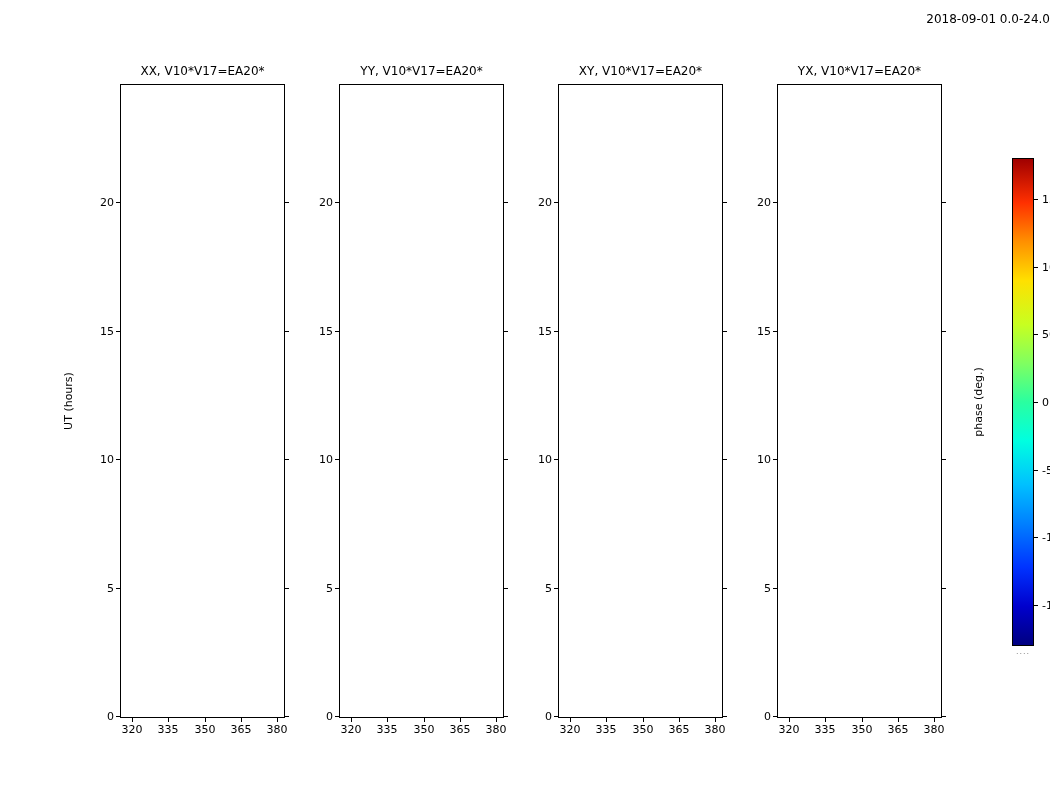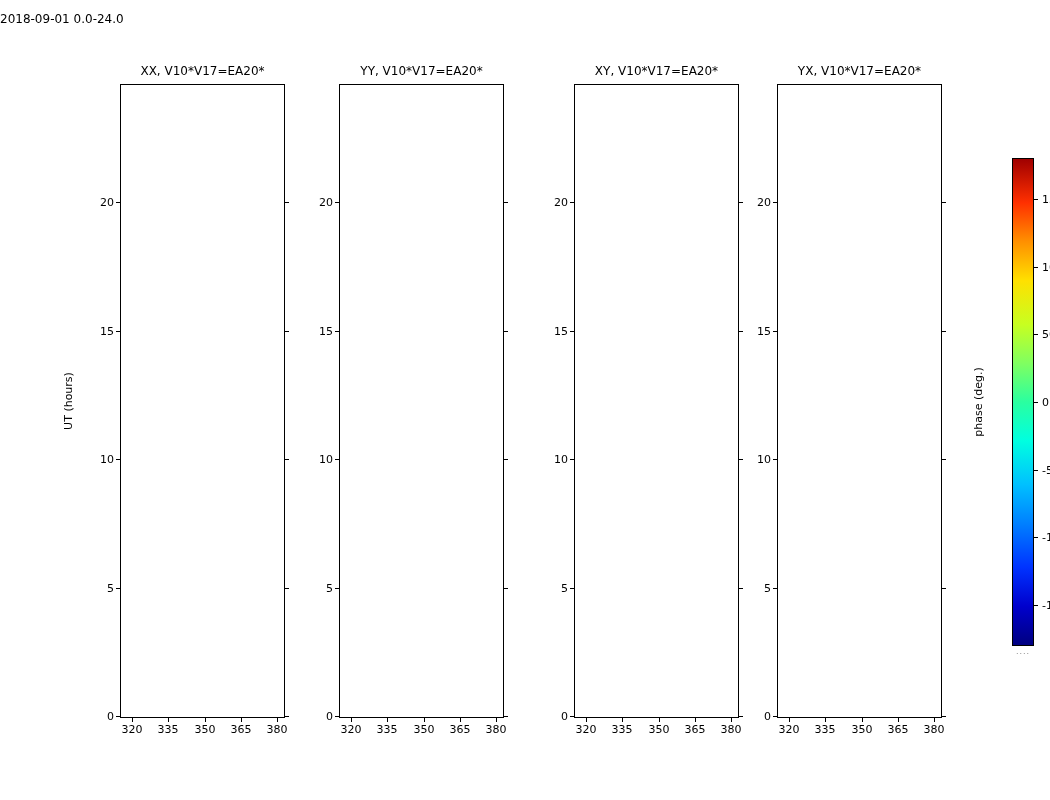--- a/index.html
+++ b/index.html
@@ -19,21 +19,21 @@
     position: absolute;
     left: 0; top: 0;
     width: 1050px;
     height: 800px;
   }
   .suptitle {
     position: absolute;
     top: 12px;
     left: 0;
     width: 1050px;
-    text-align: left;
+    text-align: right;
     font-size: 12px;
     color: #000;
   }
   .panel {
     position: absolute;
     top: 84px;
     height: 634px;
     width: 165px;
   }
   .panel .axes {
@@ -234,21 +234,21 @@
     <div class="xtick" style="left:48px"></div>
     <div class="xtick-label" style="left:48px">335</div>
     <div class="xtick" style="left:85px"></div>
     <div class="xtick-label" style="left:85px">350</div>
     <div class="xtick" style="left:121px"></div>
     <div class="xtick-label" style="left:121px">365</div>
     <div class="xtick" style="left:157px"></div>
     <div class="xtick-label" style="left:157px">380</div>
   </div>
 
-  <div class="panel" style="left:574px">
+  <div class="panel" style="left:558px">
     <div class="panel-title">XY, V10*V17=EA20*</div>
     <div class="axes"></div>
     <div class="ytick" style="top:632px"></div>
       <div class="ytick-in" style="top:632px"></div>
     <div class="ytick-label" style="top:632px">0</div>
     <div class="ytick" style="top:504px"></div>
       <div class="ytick-in" style="top:504px"></div>
     <div class="ytick-label" style="top:504px">5</div>
     <div class="ytick" style="top:375px"></div>
       <div class="ytick-in" style="top:375px"></div>

